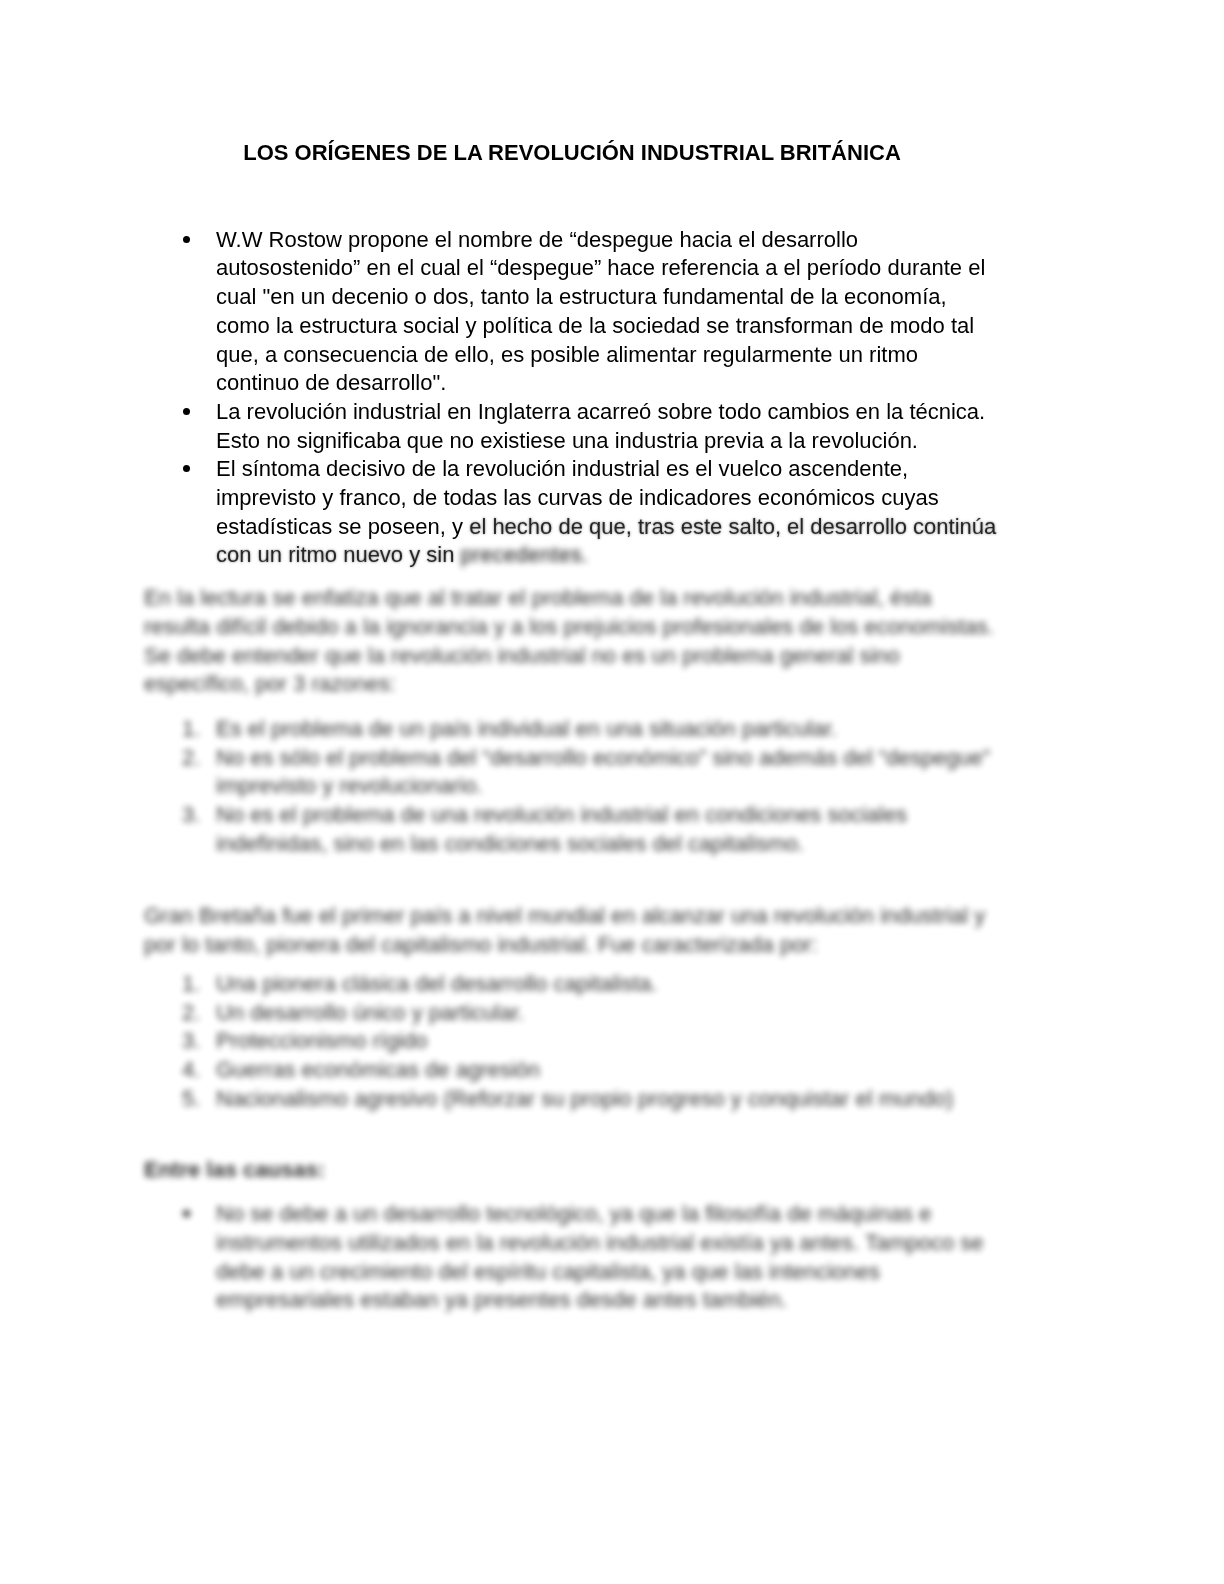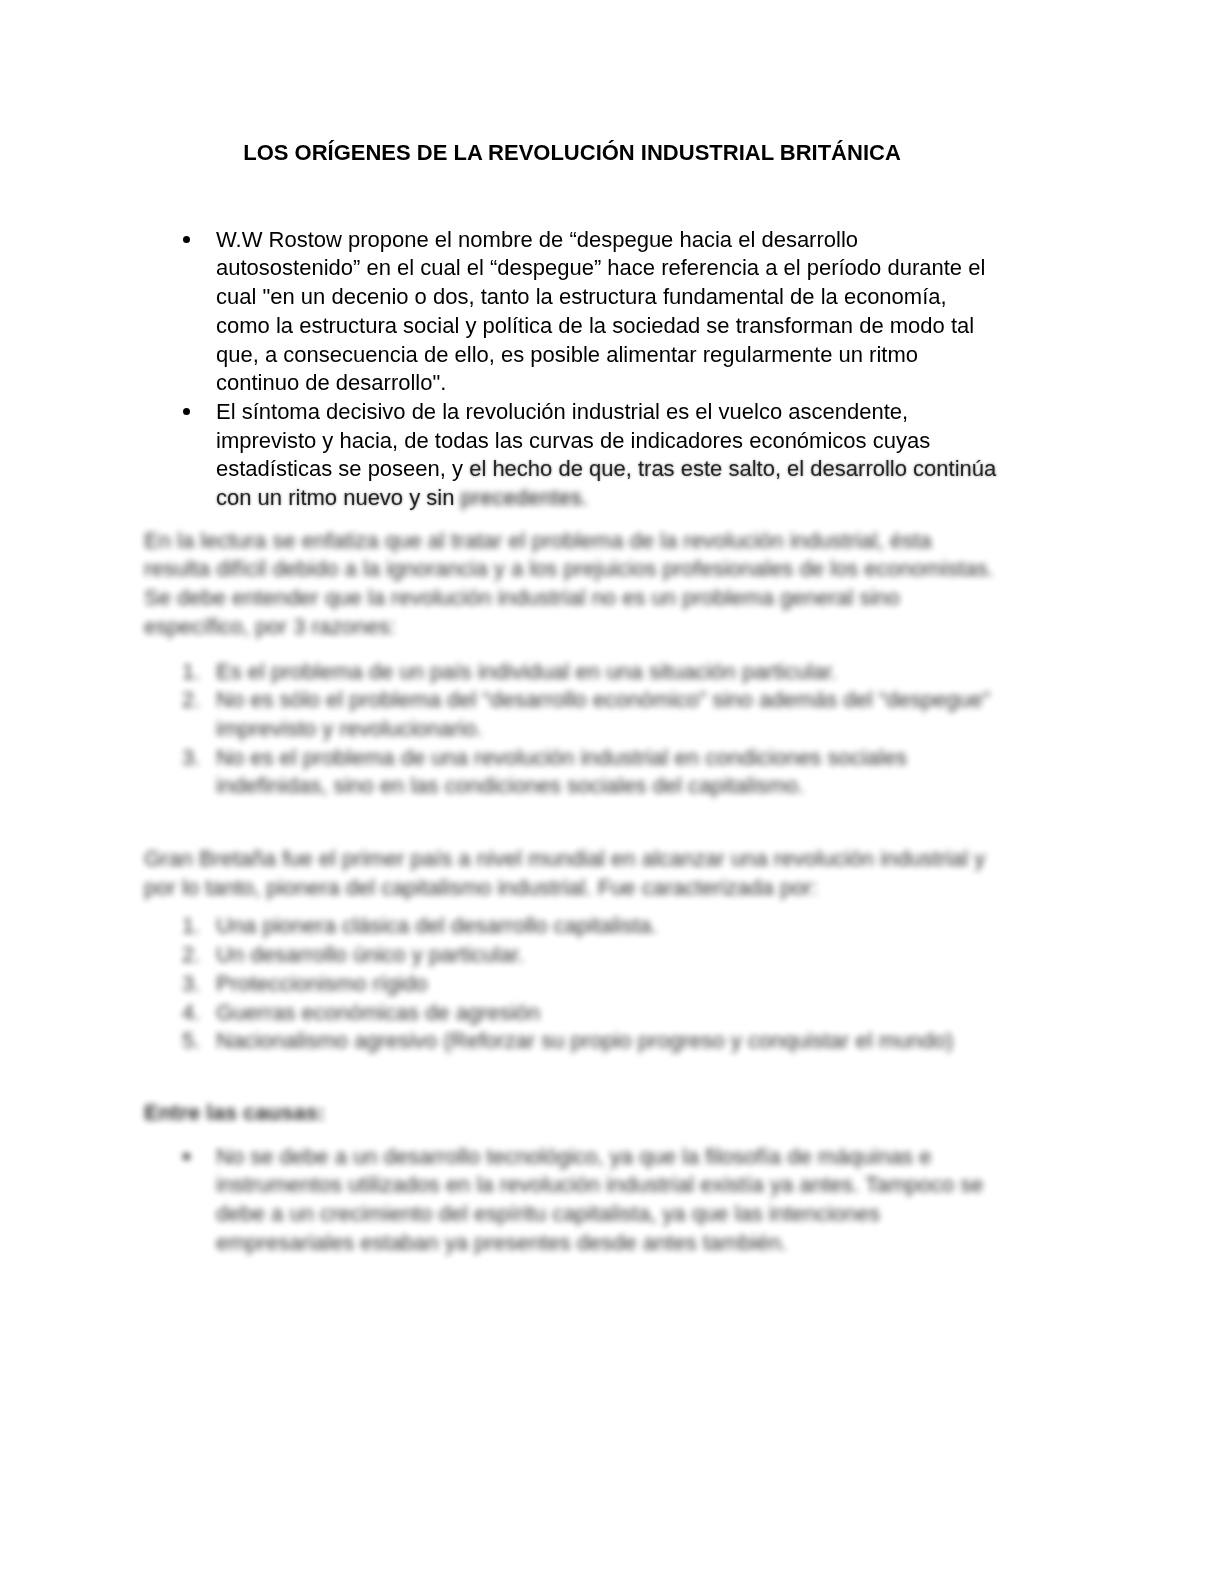--- a/index.html
+++ b/index.html
@@ -64,21 +64,24 @@
 <div class="page">
 
   <h1 class="title">LOS ORÍGENES DE LA REVOLUCIÓN INDUSTRIAL BRITÁNICA</h1>
 
 
   <ul class="blist mb-bullets">
     <li>
       <span>W.W Rostow propone el nombre de “despegue hacia el desarrollo autosostenido” en el cual el “despegue” hace referencia a el período durante el cual "en un decenio o dos, tanto la estructura fundamental de la economía, como la estructura social y política de la sociedad se transforman de modo tal que, a consecuencia de ello, es posible alimentar regularmente un ritmo continuo de desarrollo".</span>
     </li>
     <li>
-      <span>El síntoma decisivo de la revolución industrial es el vuelco ascendente, imprevisto y hacia, de todas las curvas de indicadores económicos cuyas estadísticas se poseen, y </span><span class="semi">el hecho de que, tras este salto, el desarrollo continúa con un ritmo nuevo y sin </span><span class="inkblur">precedentes.</span>
+      <span>La revolución industrial en Inglaterra acarreó sobre todo cambios en la técnica. Esto no significaba que no existiese una industria previa a la revolución.</span>
+    </li>
+    <li>
+      <span>El síntoma decisivo de la revolución industrial es el vuelco ascendente, imprevisto y franco, de todas las curvas de indicadores económicos cuyas estadísticas se poseen, y </span><span class="semi">el hecho de que, tras este salto, el desarrollo continúa con un ritmo nuevo y sin </span><span class="inkblur">precedentes.</span>
     </li>
   </ul>
 
   <p class="blur mb-problem">En la lectura se enfatiza que al tratar el problema de la revolución industrial, ésta resulta difícil debido a la ignorancia y a los prejuicios profesionales de los economistas. Se debe entender que la revolución industrial no es un problema general sino específico, por 3 razones:</p>
 
   <ol class="nlist mb-reasons">
     <li class="blur">
       <span class="num">1.</span>
       <span>Es el problema de un país individual en una situación particular.</span>
     </li>

